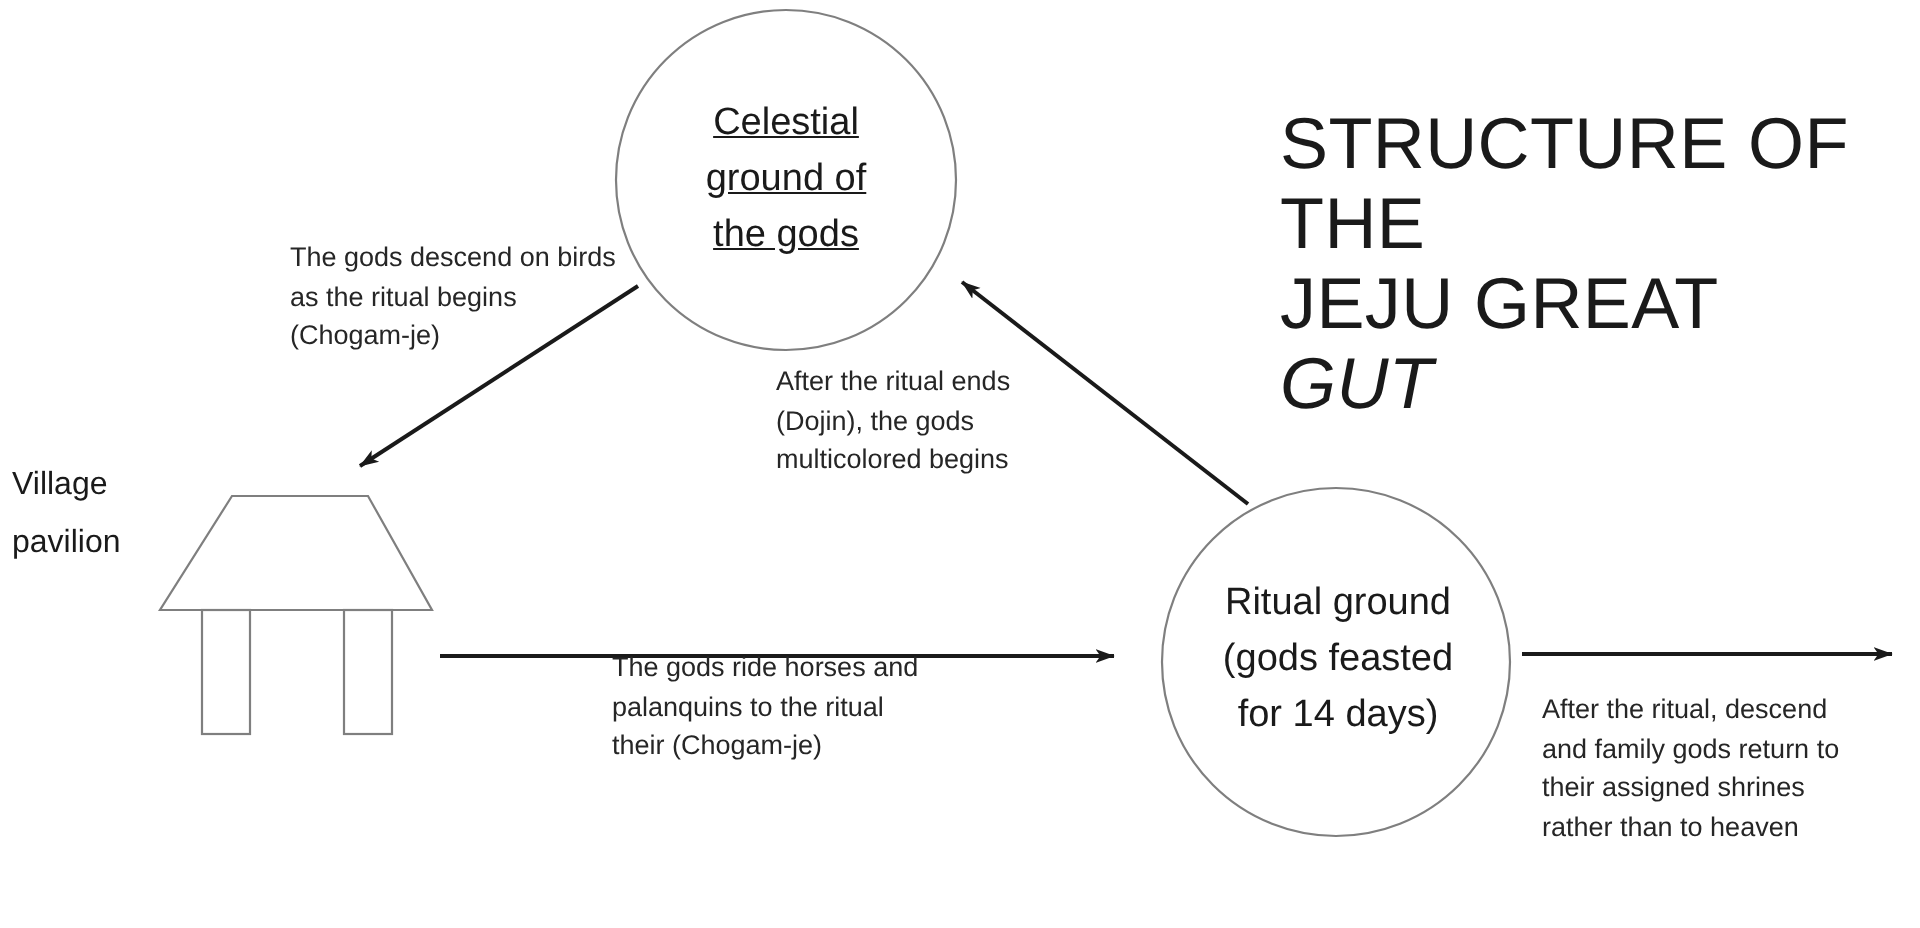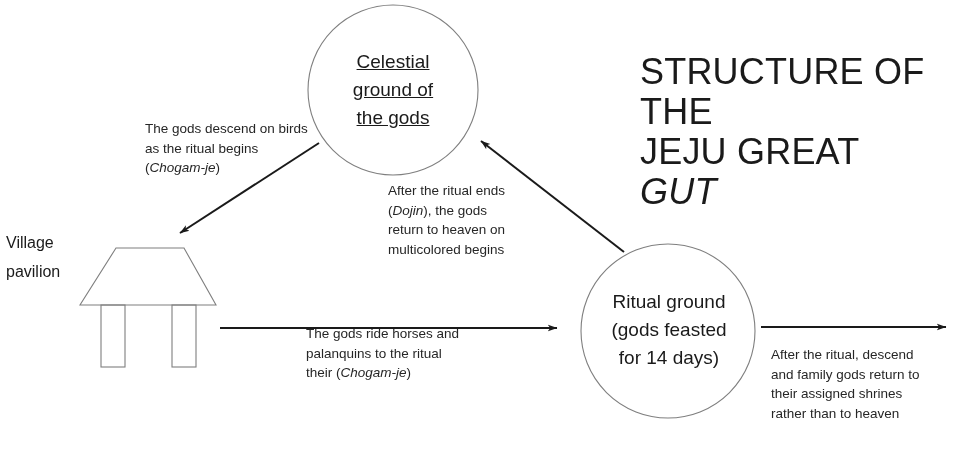--- a/index.html
+++ b/index.html
@@ -43,21 +43,21 @@
   }
   .title .it {
     font-style: italic;
   }
   .edge-label {
     position: absolute;
     font-size: 13.5px;
     line-height: 19.5px;
     color: #262626;
   }
-  .edge-label .it { font-style: italic; }
+  .edge-label .it { }
   .village-label {
     position: absolute;
     left: 6px;
     top: 228px;
     width: 96px;
     font-size: 16px;
     line-height: 29px;
     color: #1a1a1a;
   }
 </style>
@@ -116,21 +116,20 @@
 
   <div class="edge-label" style="left:114px; top:119px; width:196px;margin-left:31px;">
     <div>The gods descend on birds</div>
     <div>as the ritual begins</div>
     <div><span>(</span><span class="it">Chogam-je</span><span>)</span></div>
   </div>
 
   <div class="edge-label" style="left:388px; top:181px; width:160px;">
     <div>After the ritual ends</div>
     <div><span>(</span><span class="it">Dojin</span><span>), the gods</span></div>
-    <div>return to heaven on</div>
     <div>multicolored begins</div>
   </div>
 
   <div class="edge-label" style="left:306px; top:324px; width:200px;">
     <div>The gods ride horses and</div>
     <div>palanquins to the ritual</div>
     <div><span>their (</span><span class="it">Chogam-je</span><span>)</span></div>
   </div>
 
   <div class="edge-label" style="left:771px; top:345px; width:186px;">

